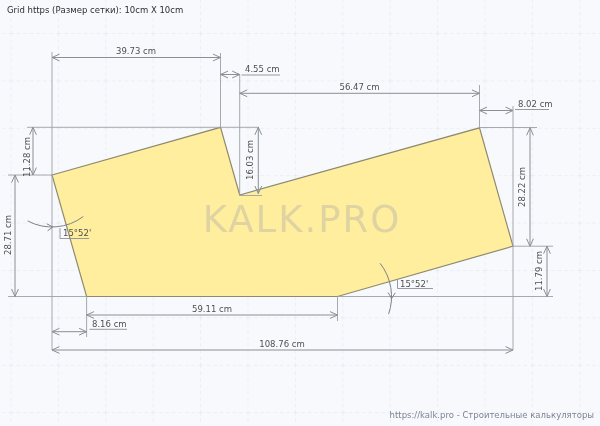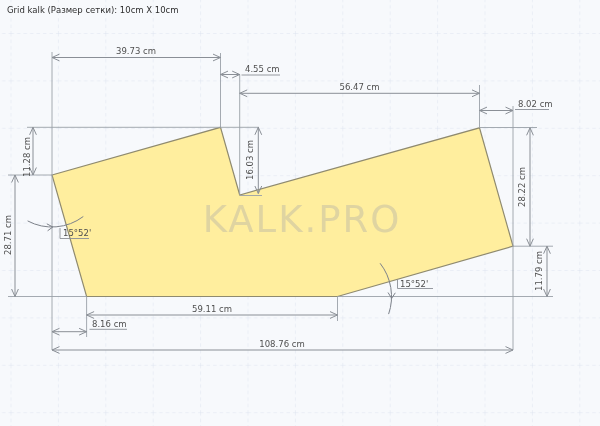--- a/index.html
+++ b/index.html
@@ -104,16 +104,17 @@
       <text class="dl" text-anchor="middle" transform="translate(10.5,235) rotate(-90)">28.71 cm</text>
       <text class="dl" text-anchor="middle" transform="translate(541.5,271) rotate(-90)">11.79 cm</text>
       <text class="dl" x="212" y="311.5" text-anchor="middle">59.11 cm</text>
       <text class="dl" x="92" y="326.5" text-anchor="start">8.16 cm</text>
       <text class="dl" x="282" y="346.5" text-anchor="middle">108.76 cm</text>
       <text class="dl" x="63" y="236" text-anchor="start">15°52'</text>
       <text class="dl" x="400" y="286.5" text-anchor="start">15°52'</text>
     </g>
   </svg>
 
-  <div class="hdr">Grid kalk (Размер сетки): 10cm X 10cm</div>
+  <div class="hdr">Grid https (Размер сетки): 10cm X 10cm</div>
 
+  <div class="ftr">https://kalk.pro - Строительные калькуляторы</div>
 
 </div>
 
 </body></html>

